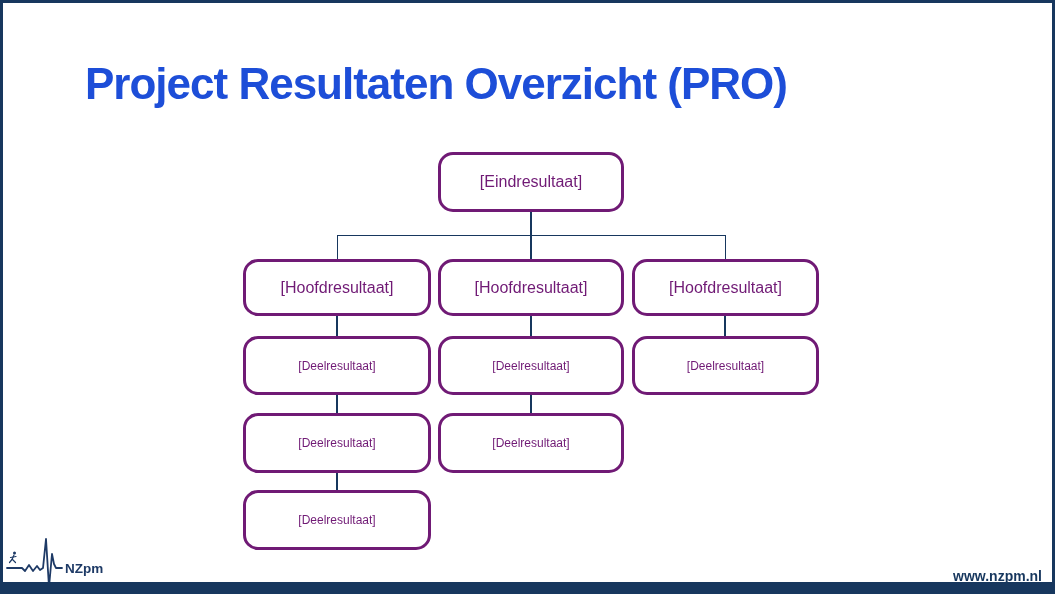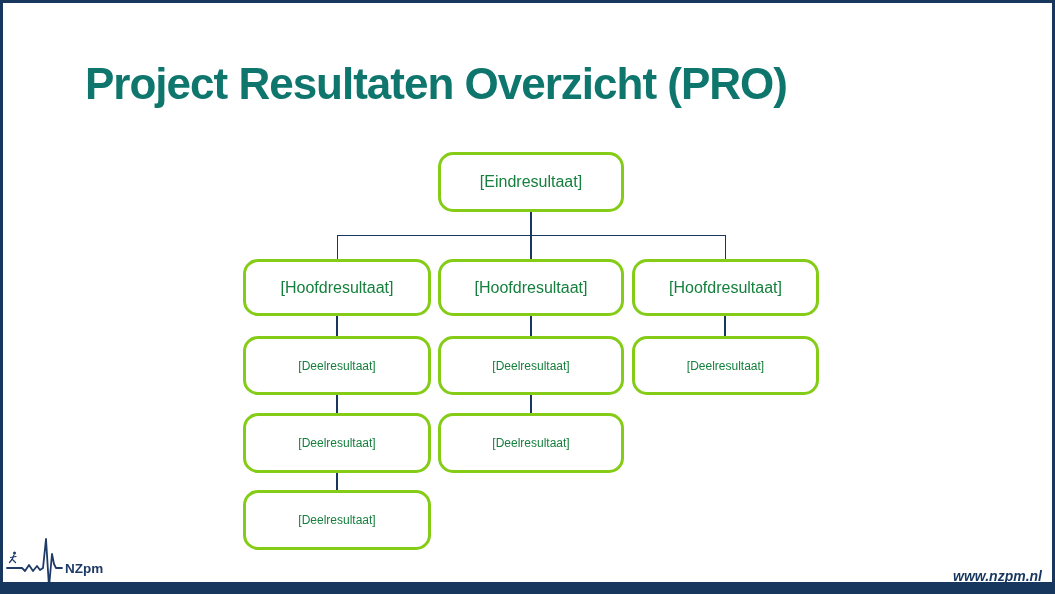--- a/index.html
+++ b/index.html
@@ -16,50 +16,49 @@
     box-sizing: border-box;
     background: #ffffff;
   }
   .title {
     position: absolute;
     left: 82px; top: 56px;
     margin: 0;
     font-size: 44px;
     font-weight: bold;
     letter-spacing: -1px;
-    color: #0f766e;
+    color: #1d4ed8;
     white-space: nowrap;
   }
   .node {
     position: absolute;
     background: #ffffff;
-    border: 3px solid #84cc16;
+    border: 3px solid #701a75;
     border-radius: 15px;
     box-sizing: border-box;
     display: flex;
     align-items: center;
     justify-content: center;
-    color: #15803d;
+    color: #701a75;
     text-align: center;
     white-space: nowrap;
   }
   .node.lvl1, .node.lvl2 { font-size: 16px; }
   .node.lvl3 { font-size: 12px; }
   .line {
     position: absolute;
     background: #17375E;
   }
   .footer-url {
     position: absolute;
     right: 10px; top: 565px;
     font-size: 14px;
     font-weight: bold;
     color: #17375E;
     white-space: nowrap;
-    font-style: italic;
   }
   .bottom-bar {
     position: absolute;
     left: 0; right: 0; bottom: 0;
     height: 9px;
     background: #17375E;
   }
   .logo {
     position: absolute;
     left: 2px; top: 531px;

